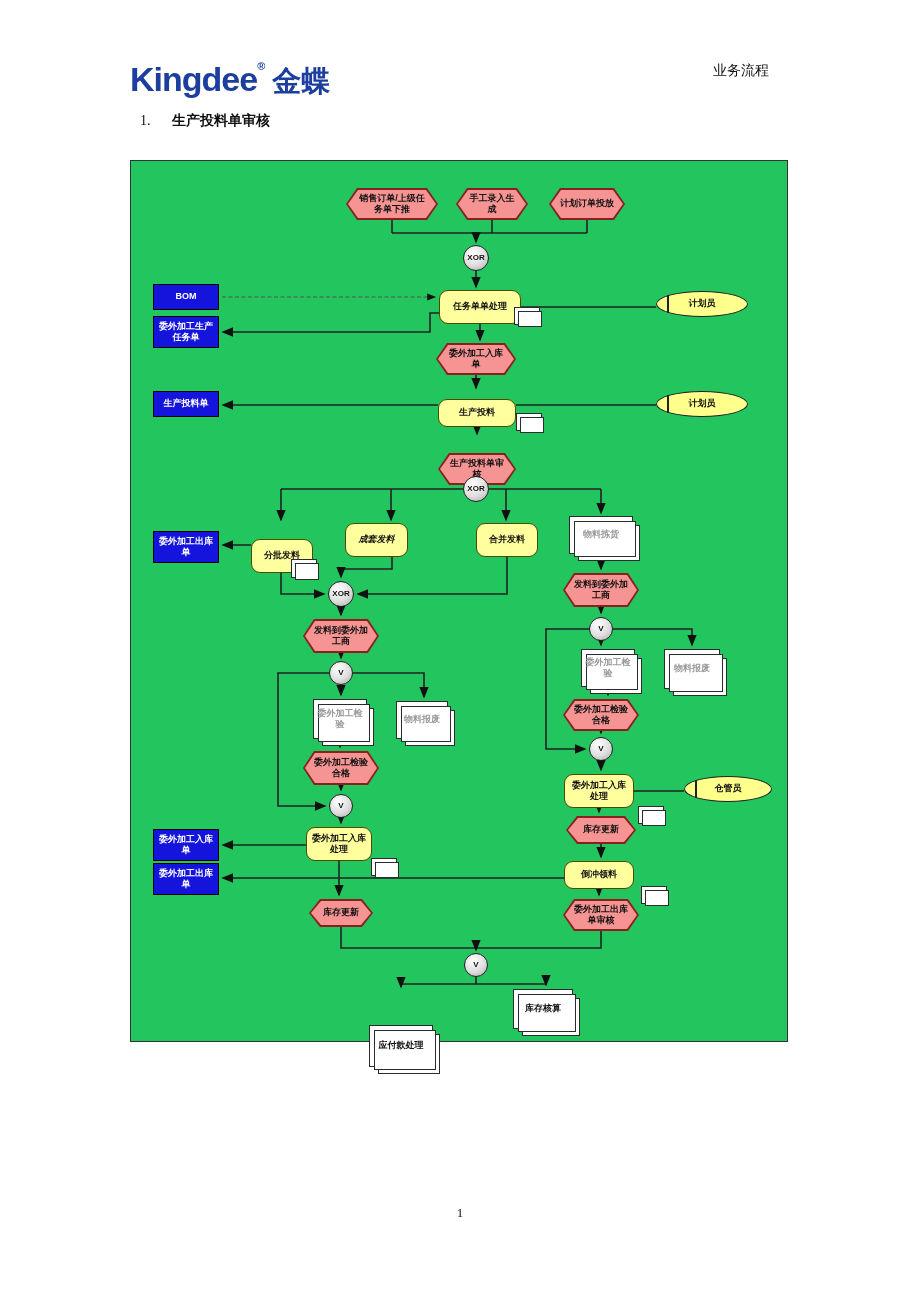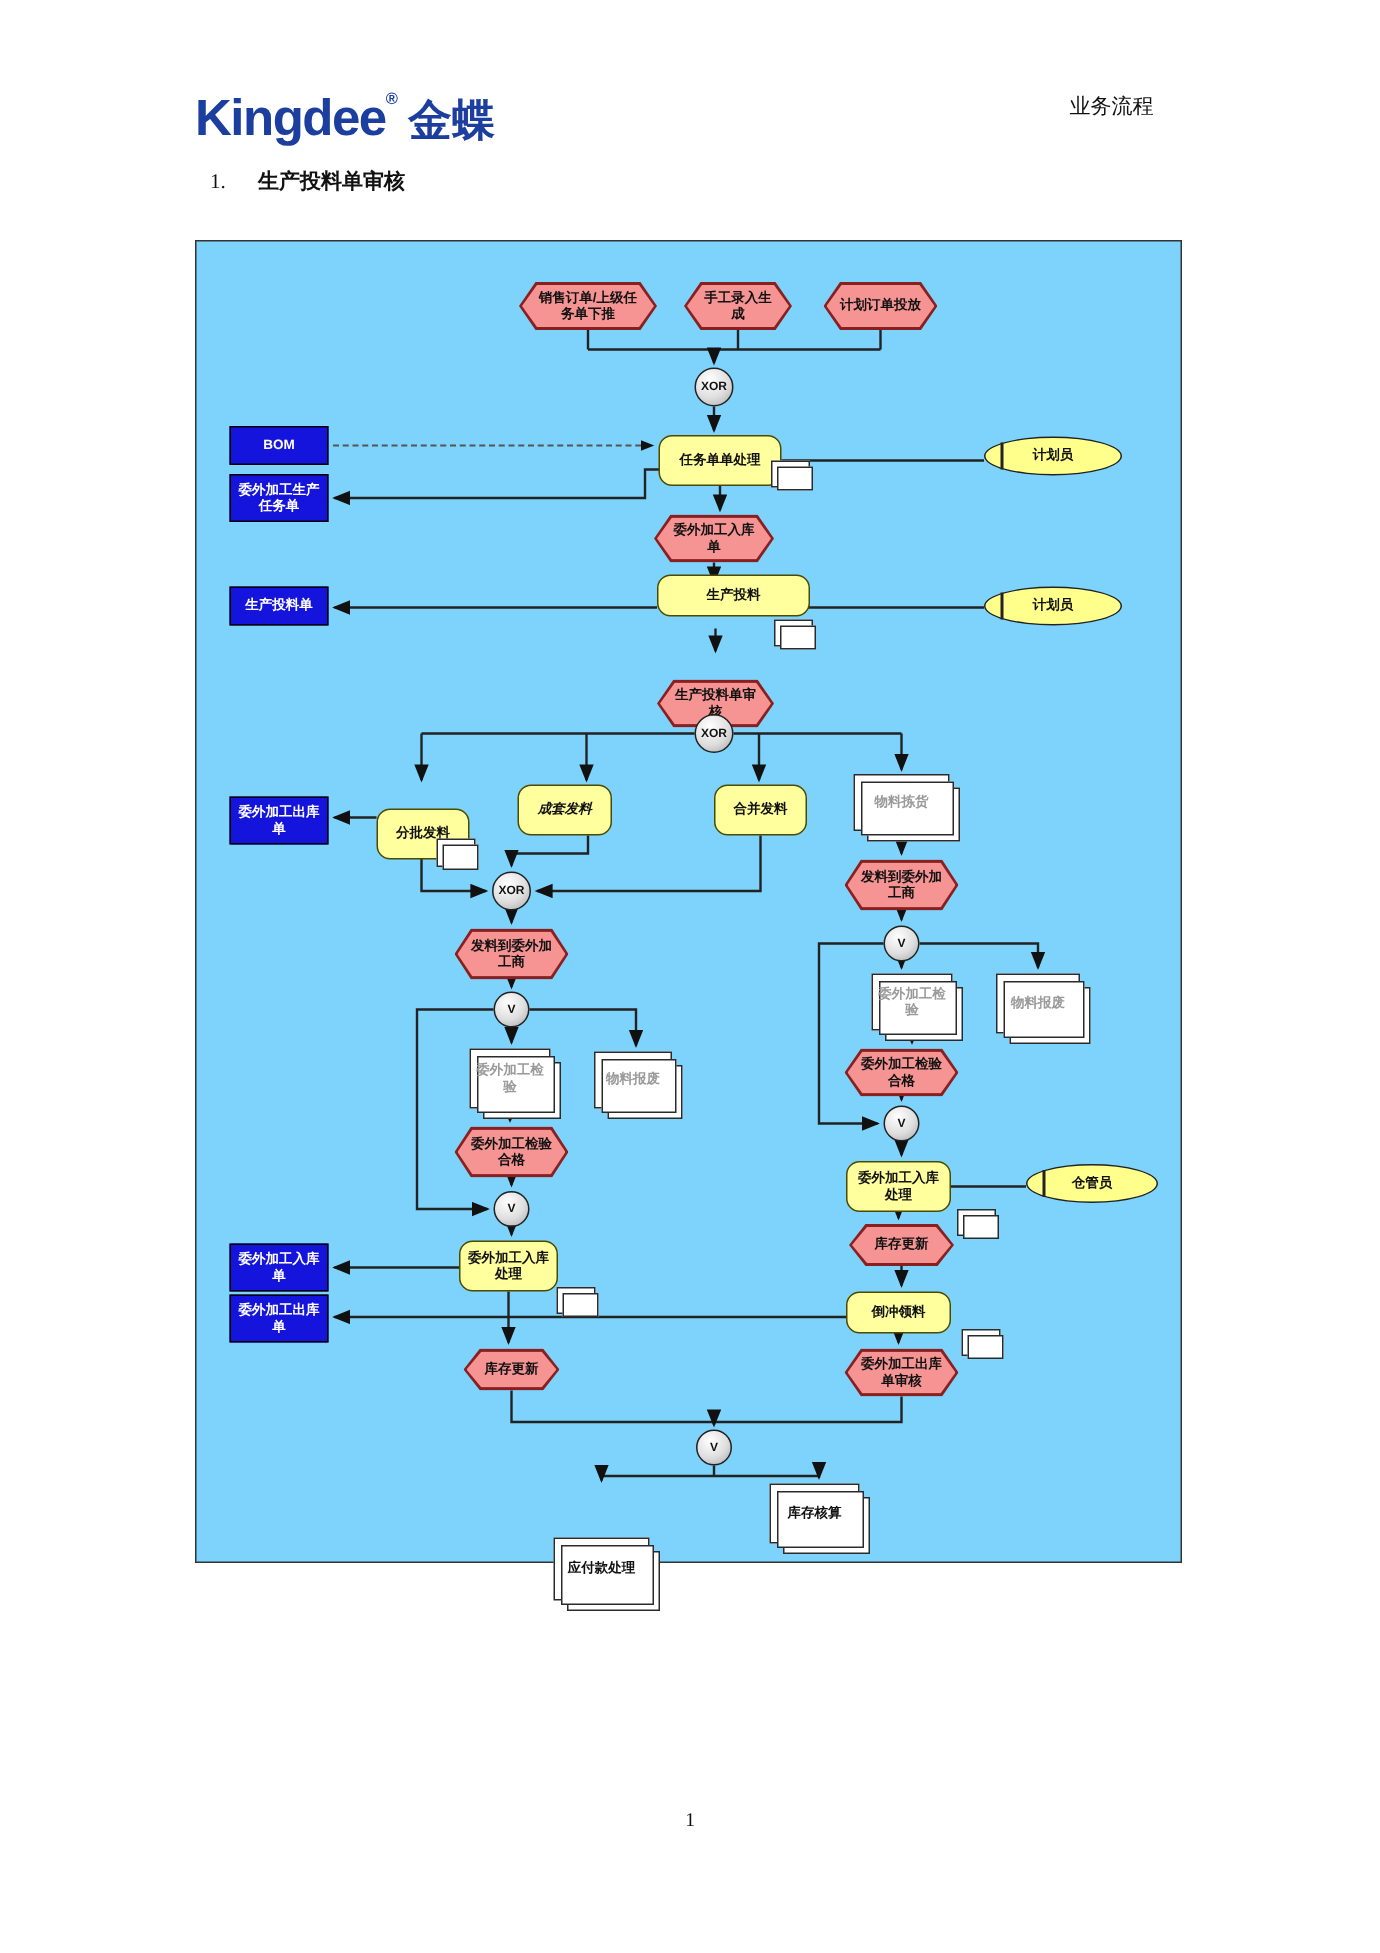--- a/index.html
+++ b/index.html
@@ -18,21 +18,21 @@
   .logo-en{font-size:34px;font-weight:bold;letter-spacing:-1px;}
   .logo-reg{font-size:11px;vertical-align:top;font-weight:bold;}
   .logo-cn{font-size:29px;font-weight:bold;margin-left:7px;}
   .doc-type{position:absolute;left:713px;top:62px;font-size:14px;font-family:"Liberation Serif","DejaVu Serif",serif;color:#111;}
   .heading{position:absolute;left:140px;top:112px;font-size:14px;font-family:"Liberation Serif","DejaVu Serif",serif;}
   .heading .num{display:inline-block;width:32px;}
   .heading .ttl{font-weight:bold;}
   .pageno{position:absolute;left:0;right:0;top:1205px;text-align:center;font-size:13px;font-family:"Liberation Serif","DejaVu Serif",serif;}
 
   
-  .diagram{position:absolute;left:130px;top:160px;width:656px;height:880px;border:1px solid #333;background:#7dd3fc;}
+  .diagram{position:absolute;left:130px;top:160px;width:656px;height:880px;border:1px solid #333;background:#22c55e;}
   .diagram svg{position:absolute;left:0;top:0;}
   .nodes{position:absolute;inset:0;}
 
   
   .node{position:absolute;box-sizing:border-box;display:flex;align-items:center;justify-content:center;
         text-align:center;font-weight:bold;font-size:9px;line-height:1.25;color:#111;z-index:1;padding:1px 3px;}
   .node .lbl{position:relative;z-index:2;word-break:break-all;}
 
   .event{background:transparent;padding:1px 10px;}
   .event::before{content:"";position:absolute;inset:0;background:var(--event-border);
@@ -165,21 +165,21 @@
         <div class="node data" style="left: 22px; top: 155px; width: 66px; height: 32px;">
           <span class="lbl">委外加工生产任务单</span>
         </div>
         <div class="node role" style="left: 525px; top: 130px; width: 92px; height: 26px;">
           <span class="lbl">计划员</span>
         </div>
         <div class="node page-icon" style="left: 383px; top: 146px; width: 26px; height: 18px;"></div>
         <div class="node event" style="left: 305px; top: 182px; width: 80px; height: 32px;">
           <span class="lbl">委外加工入库单</span>
         </div>
-        <div class="node function" style="left: 307px; top: 222px; width: 102px; height: 28px;">
+        <div class="node function" style="left: 307px; top: 238px; width: 78px; height: 28px;">
           <span class="lbl">生产投料</span>
         </div>
         <div class="node data" style="left: 22px; top: 230px; width: 66px; height: 26px;">
           <span class="lbl">生产投料单</span>
         </div>
         <div class="node role" style="left: 525px; top: 230px; width: 92px; height: 26px;">
           <span class="lbl">计划员</span>
         </div>
         <div class="node page-icon" style="left: 385px; top: 252px; width: 26px; height: 18px;"></div>
         <div class="node event" style="left: 307px; top: 292px; width: 78px; height: 32px;">

